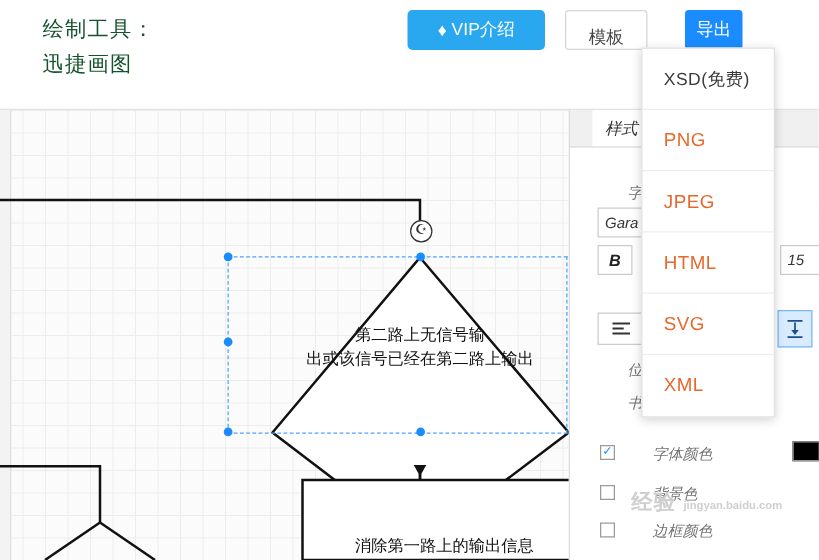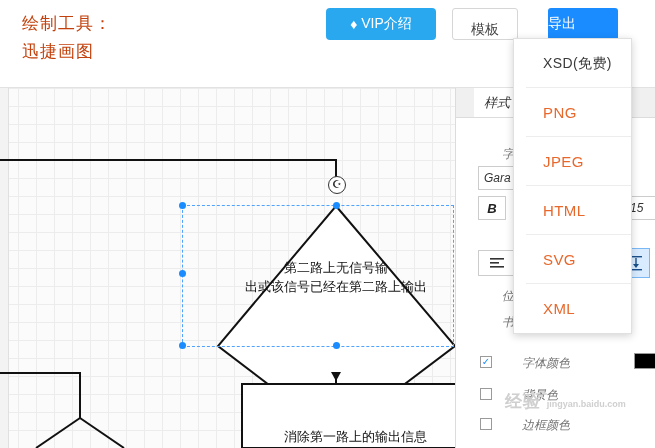--- a/index.html
+++ b/index.html
@@ -9,48 +9,47 @@
     background:#ffffff;
     position:relative;
   }
   
   #topbar{
     position:absolute;left:0;top:0;width:655px;height:88px;
     background:#ffffff;border-bottom:1px solid #e2e2e2;
     box-sizing:border-box;
   }
   #app-title{
-    position:absolute;left:22px;top:10px;width:180px;
-    font-size:17px;color:#c2410c;line-height:28px;letter-spacing:1px;
+    position:absolute;left:34px;top:10px;width:180px;
+    font-size:17px;color:#14532d;line-height:28px;letter-spacing:1px;
   }
   #vip-btn{
     position:absolute;left:326px;top:8px;width:110px;height:32px;
     background:#29a7ef;border-radius:4px;color:#fff;font-size:14px;
     display:flex;align-items:center;justify-content:center;gap:4px;
     cursor:pointer;
   }
   #vip-btn .gem{font-size:14px;line-height:1;}
   #tpl-btn{
     position:absolute;left:452px;top:8px;width:66px;height:32px;
     background:#fff;border:1px solid #d6d6d6;border-radius:3px;
     color:#444;font-size:14px;display:flex;align-items:flex-end;justify-content:center;
     box-sizing:border-box;cursor:pointer;
   }
   #export-btn{
-    position:absolute;left:548px;top:8px;width:70px;height:32px;
+    position:absolute;left:548px;top:8px;width:46px;height:32px;
     background:#1a8cff;border-radius:3px;color:#fff;font-size:14px;
-    display:flex;align-items:center;justify-content:flex-start;cursor:pointer;
+    display:flex;align-items:center;justify-content:center;cursor:pointer;
   }
   
   #export-menu{
     position:absolute;left:513px;top:38px;width:105px;
     background:#ffffff;border:1px solid #e0e0e0;
     box-shadow:0 2px 8px rgba(0,0,0,.18);
     z-index:40;
-    padding-left:12px;
   }
   #export-menu .mi{
     height:49px;line-height:49px;padding-left:17px;
     font-size:15px;color:#e8682c;border-bottom:1px solid #ededed;
     box-sizing:border-box;cursor:pointer;letter-spacing:.4px;
   }
   #export-menu .mi.first{color:#3a3a3a;font-size:14px;}
   #export-menu .mi:last-child{border-bottom:none;}
   
   #canvas{

